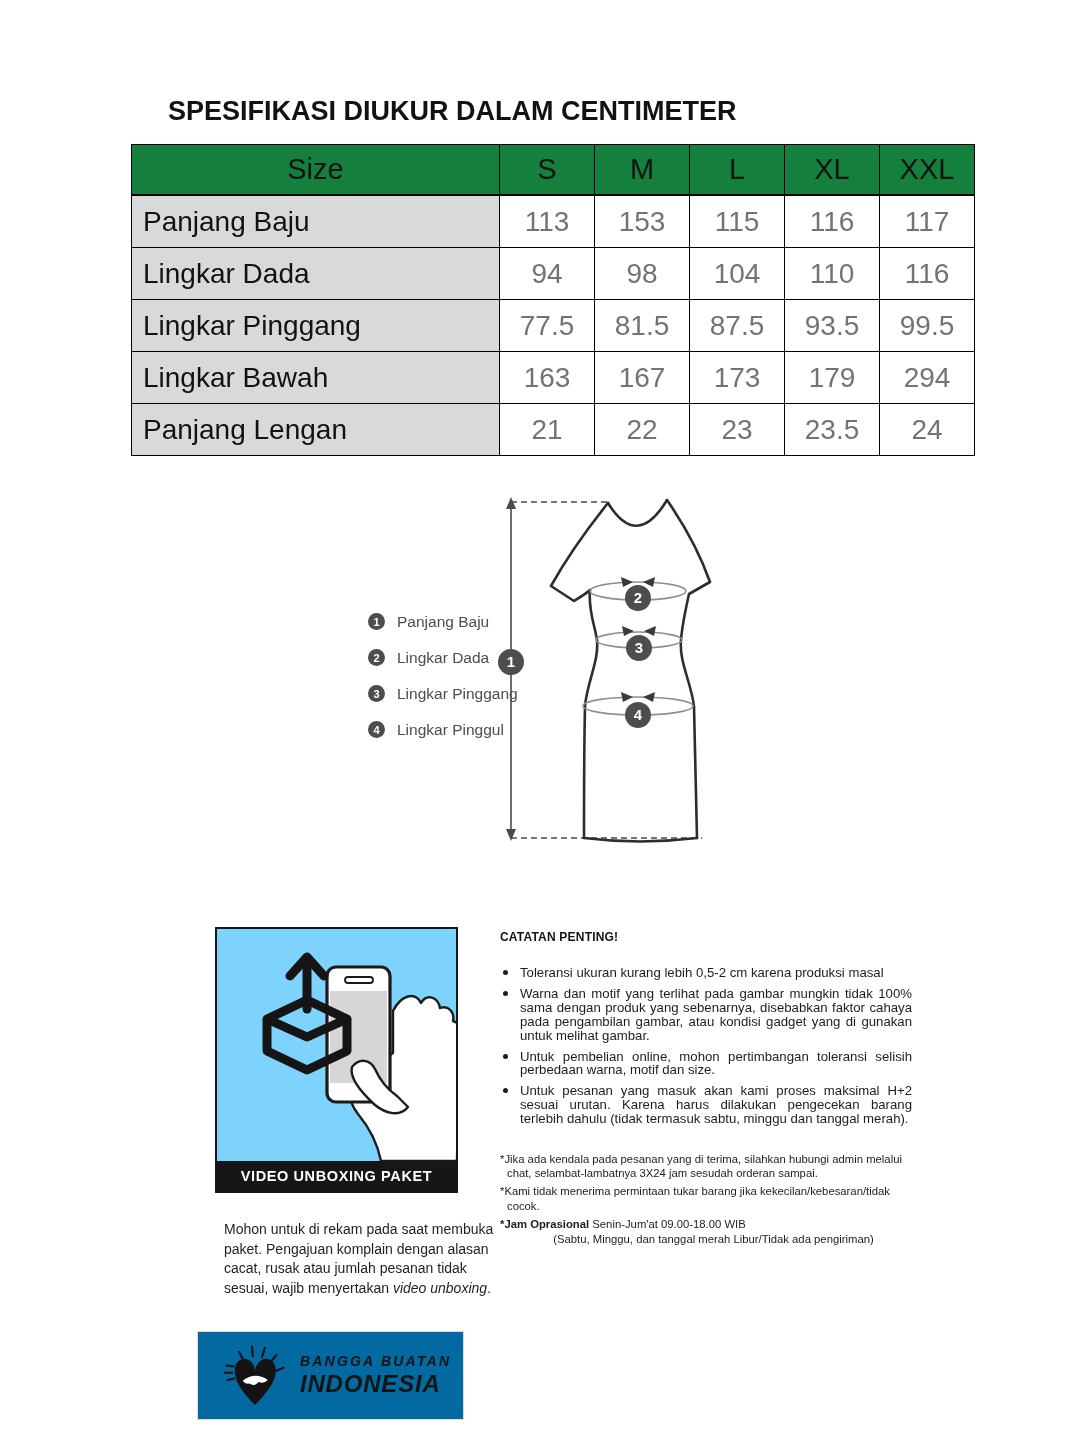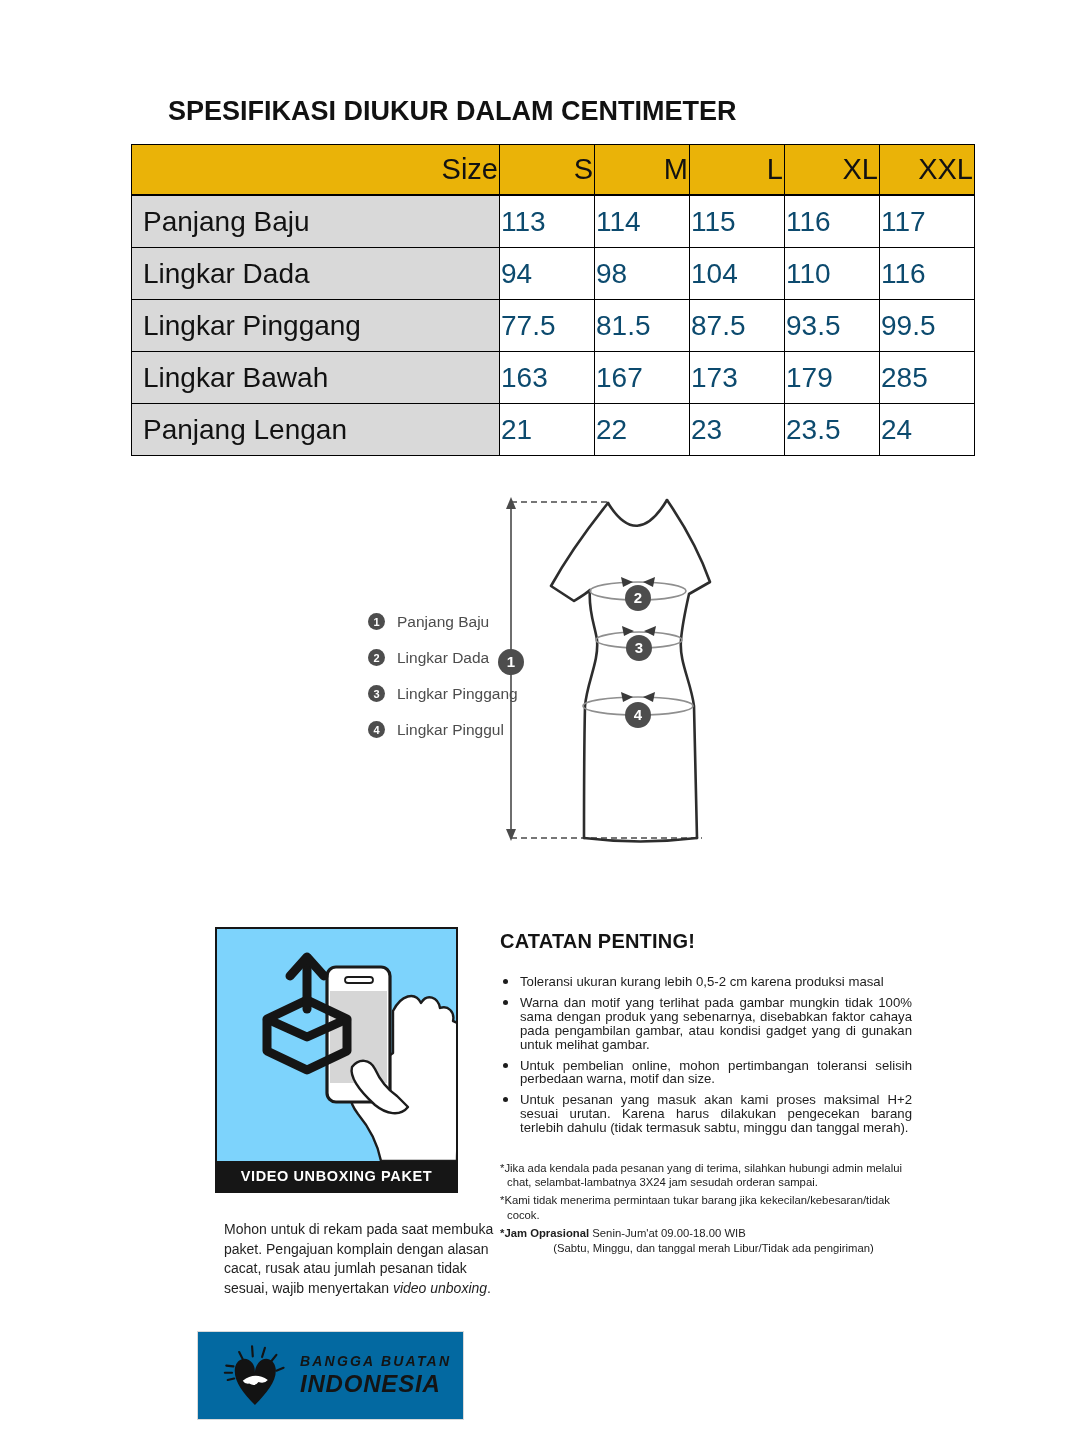--- a/index.html
+++ b/index.html
@@ -12,28 +12,28 @@
     position:absolute;left:156px;top:84px;margin:12px;
     font-size:27px;font-weight:bold;color:#121212;letter-spacing:0;
   }
   
   .size-table{
     position:absolute;left:131px;top:144px;width:843px;
     border-collapse:collapse;table-layout:fixed;
   }
   .size-table th,.size-table td{border:1px solid #000;overflow:hidden;}
   .size-table thead th{
-    background:#eab308;font-weight:normal;font-size:29px;color:#121212;
-    height:47px;text-align:right;border-bottom:2px solid #000;
+    background:#15803d;font-weight:normal;font-size:29px;color:#121212;
+    height:47px;text-align:center;border-bottom:2px solid #000;
   }
   .size-table tbody th{
     background:#d9d9d9;font-weight:normal;font-size:28px;color:#121212;
     text-align:left;padding-left:11px;height:49px;
   }
-  .size-table tbody td{font-size:28px;color:#0c4a6e;text-align:left;margin-top:33px;}
+  .size-table tbody td{font-size:28px;color:#737373;text-align:center;margin-top:33px;}
   
   .diagram-svg{position:absolute;left:360px;top:488px;width:420px;height:364px;}
   .legend{position:absolute;left:368px;top:613px;display:flex;flex-direction:column;gap:19px;}
   .leg-row{display:flex;align-items:center;gap:12px;height:17px;}
   .leg-num{
     flex:0 0 17px;width:17px;height:17px;border-radius:50%;background:#4d4d4d;color:#fff;
     font-size:11px;font-weight:bold;display:flex;align-items:center;justify-content:center;
   }
   .leg-label{font-size:15.5px;color:#4d4d4d;white-space:nowrap;}
   
@@ -46,21 +46,21 @@
     position:absolute;left:0;bottom:0;width:100%;height:30px;background:#161616;
     color:#fff;font-size:14.5px;font-weight:bold;letter-spacing:.6px;
     display:flex;align-items:center;justify-content:center;
   }
   .unbox-note{
     position:absolute;left:212px;top:1208px;width:270px;margin:12px;
     font-size:14px;line-height:19.5px;color:#1f1f1f;
   }
   
   .catatan{position:absolute;left:500px;top:930px;width:412px;}
-  .catatan-heading{margin:0 0 22px 0;font-size:20px;font-weight:800;color:#141414;letter-spacing:.2px;}
+  .catatan-heading{margin:0 0 22px 0;font-size:12px;font-weight:800;color:#141414;letter-spacing:.2px;}
   .catatan-list{list-style:none;margin:0;padding:0;}
   .catatan-list li{
     position:relative;padding-left:20px;margin-bottom:7px;
     font-size:13.2px;line-height:13.9px;color:#1d1d1d;text-align:justify;
   }
   .catatan-list li::before{
     content:"";position:absolute;left:3px;top:4px;width:5px;height:5px;border-radius:50%;background:#1d1d1d;
   }
   .footnotes{margin-top:26px;width:418px;}
   .fn{font-size:11.3px;line-height:14.2px;color:#1d1d1d;padding-left:7px;text-indent:-7px;margin-bottom:4px;}
@@ -99,21 +99,21 @@
           <th>M</th>
           <th>L</th>
           <th>XL</th>
           <th>XXL</th>
         </tr>
       </thead>
     <tbody id="size-table-body">
         <tr>
           <th>Panjang Baju</th>
           <td>113</td>
-          <td>114</td>
+          <td>153</td>
           <td>115</td>
           <td>116</td>
           <td>117</td>
         </tr>
         <tr>
           <th>Lingkar Dada</th>
           <td>94</td>
           <td>98</td>
           <td>104</td>
           <td>110</td>
@@ -126,21 +126,21 @@
           <td>87.5</td>
           <td>93.5</td>
           <td>99.5</td>
         </tr>
         <tr>
           <th>Lingkar Bawah</th>
           <td>163</td>
           <td>167</td>
           <td>173</td>
           <td>179</td>
-          <td>285</td>
+          <td>294</td>
         </tr>
         <tr>
           <th>Panjang Lengan</th>
           <td>21</td>
           <td>22</td>
           <td>23</td>
           <td>23.5</td>
           <td>24</td>
         </tr>
       </tbody>

